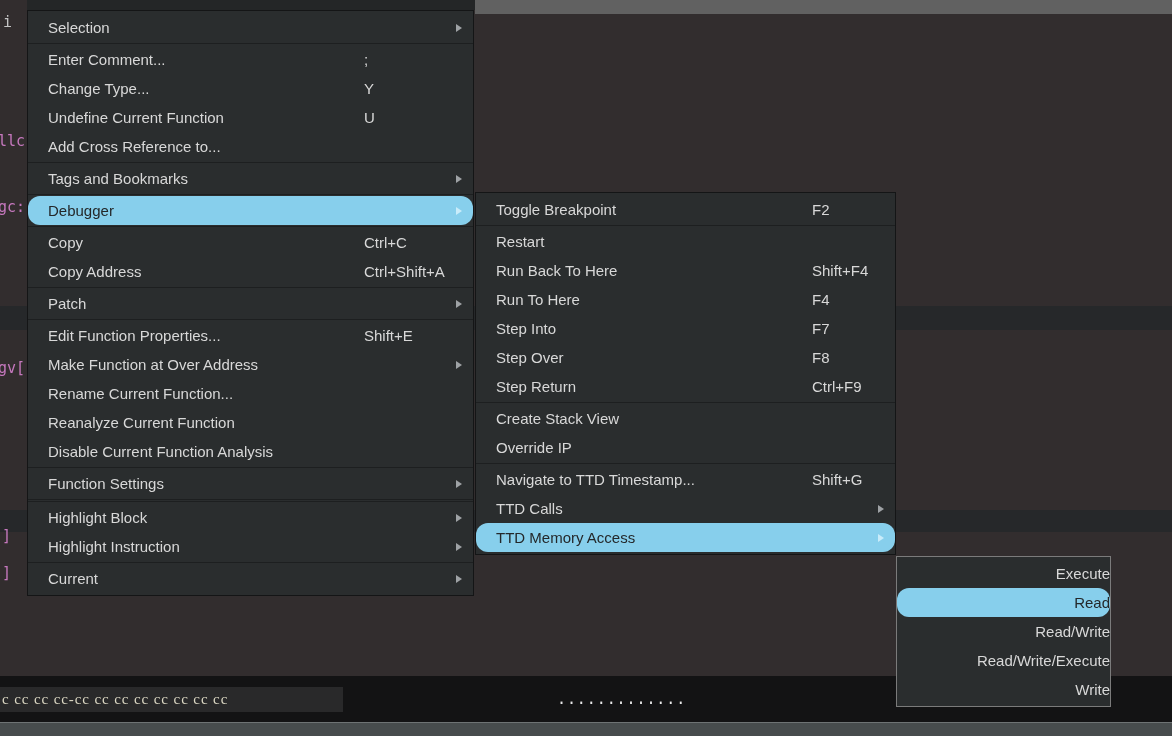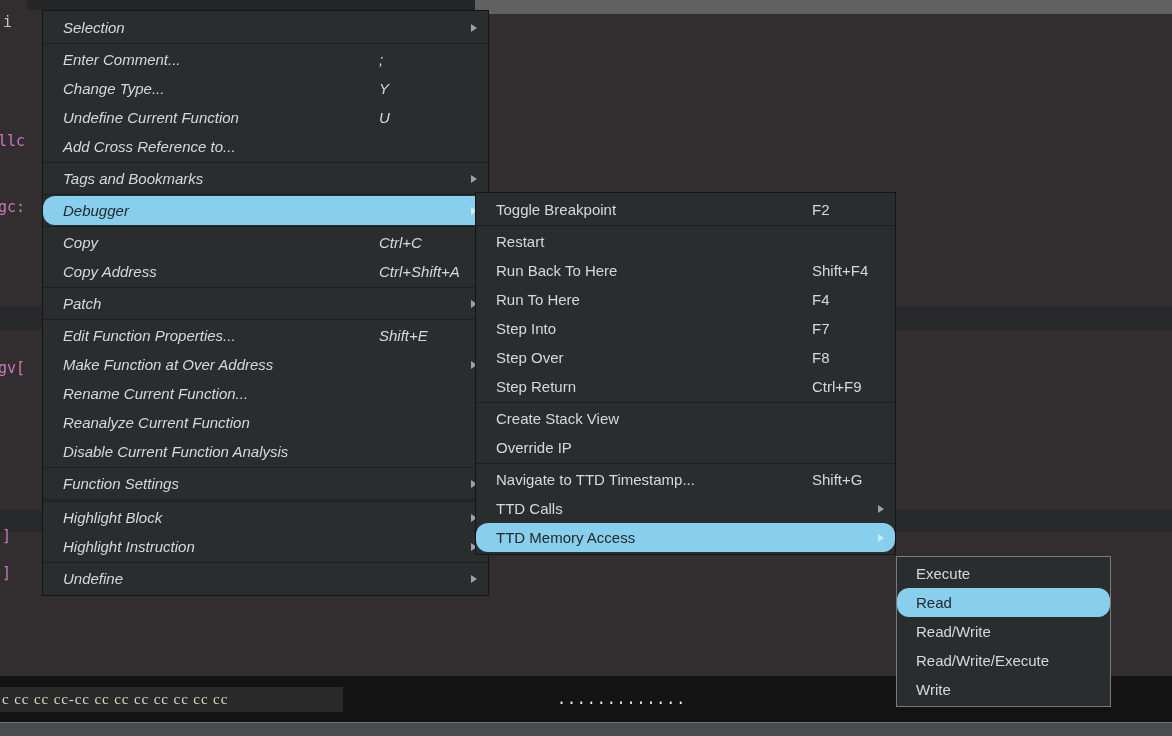--- a/index.html
+++ b/index.html
@@ -32,36 +32,36 @@
   .frag{
     position:absolute;font-family:"DejaVu Sans Mono",monospace;font-size:15px;line-height:16px;
     white-space:pre;color:#C678BE;
   }
   .frag.gray{color:#C4C4C4;}
   
   .menu{
     position:absolute;background:#2A2D2E;border:1px solid #141516;
     box-sizing:border-box;padding:2px 0;z-index:5;
   }
-  .menu.light-border{border:1px solid #7B7B7B;z-index:7;}
+  .menu.light-border{border:1px solid #7B7B7B;z-index:7;text-align:right;}
   .menu-item{
     position:relative;height:29px;line-height:29px;
     padding-left:20px;font-size:15px;color:#D8D8D8;cursor:default;
     white-space:nowrap;
   }
   .menu-item .shortcut{position:absolute;left:336px;top:0;}
   .menu-item .arrow{
     position:absolute;right:11px;top:50%;margin-top:-4px;width:0;height:0;
     border-top:4px solid transparent;border-bottom:4px solid transparent;
     border-left:6px solid #9EA2A5;
   }
   .menu-item.highlighted{background:#87CFEC;color:#24282A;border-radius:12px;}
   .menu-item.highlighted .arrow{border-left-color:#C9ECFA;}
   .separator{height:1px;background:#1D1F20;margin:1px 0;}
-  #menu-context{left:42px;top:10px;width:447px;font-style:italic;}
+  #menu-context{left:27px;top:10px;width:447px;}
   #menu-debugger{left:475px;top:192px;width:421px;z-index:6;}
   #menu-ttd{left:896px;top:556px;width:215px;}
   #menu-ttd .menu-item{padding-left:19px;}
 </style>
 </head>
 <body>
 
 <div class="titlebar"></div>
 <div class="menu-top-strip"></div>
 <div class="bg-band band1"></div>
@@ -103,21 +103,21 @@
     <div class="menu-item"><span>Rename Current Function...</span></div>
     <div class="menu-item"><span>Reanalyze Current Function</span></div>
     <div class="menu-item"><span>Disable Current Function Analysis</span></div>
     <div class="separator"></div>
     <div class="menu-item"><span>Function Settings</span><span class="arrow"></span></div>
     <div class="separator"></div>
     <div class="separator"></div>
     <div class="menu-item"><span>Highlight Block</span><span class="arrow"></span></div>
     <div class="menu-item"><span>Highlight Instruction</span><span class="arrow"></span></div>
     <div class="separator"></div>
-    <div class="menu-item"><span>Undefine</span><span class="arrow"></span></div>
+    <div class="menu-item"><span>Current</span><span class="arrow"></span></div>
   </div>
 <div class="menu" id="menu-debugger">
     <div class="menu-item"><span>Toggle Breakpoint</span><span class="shortcut">F2</span></div>
     <div class="separator"></div>
     <div class="menu-item"><span>Restart</span></div>
     <div class="menu-item"><span>Run Back To Here</span><span class="shortcut">Shift+F4</span></div>
     <div class="menu-item"><span>Run To Here</span><span class="shortcut">F4</span></div>
     <div class="menu-item"><span>Step Into</span><span class="shortcut">F7</span></div>
     <div class="menu-item"><span>Step Over</span><span class="shortcut">F8</span></div>
     <div class="menu-item"><span>Step Return</span><span class="shortcut">Ctrl+F9</span></div>

